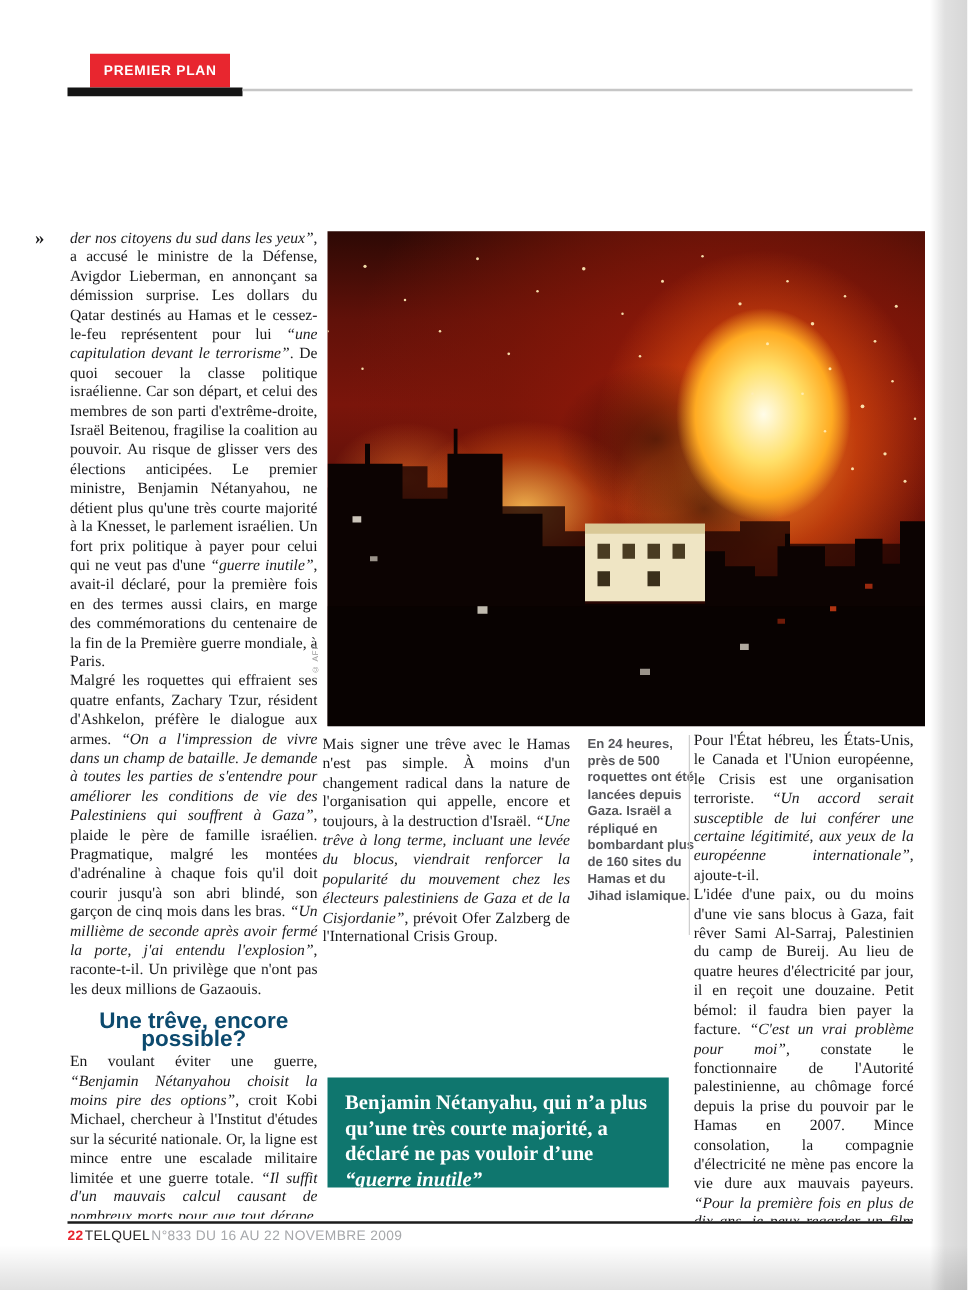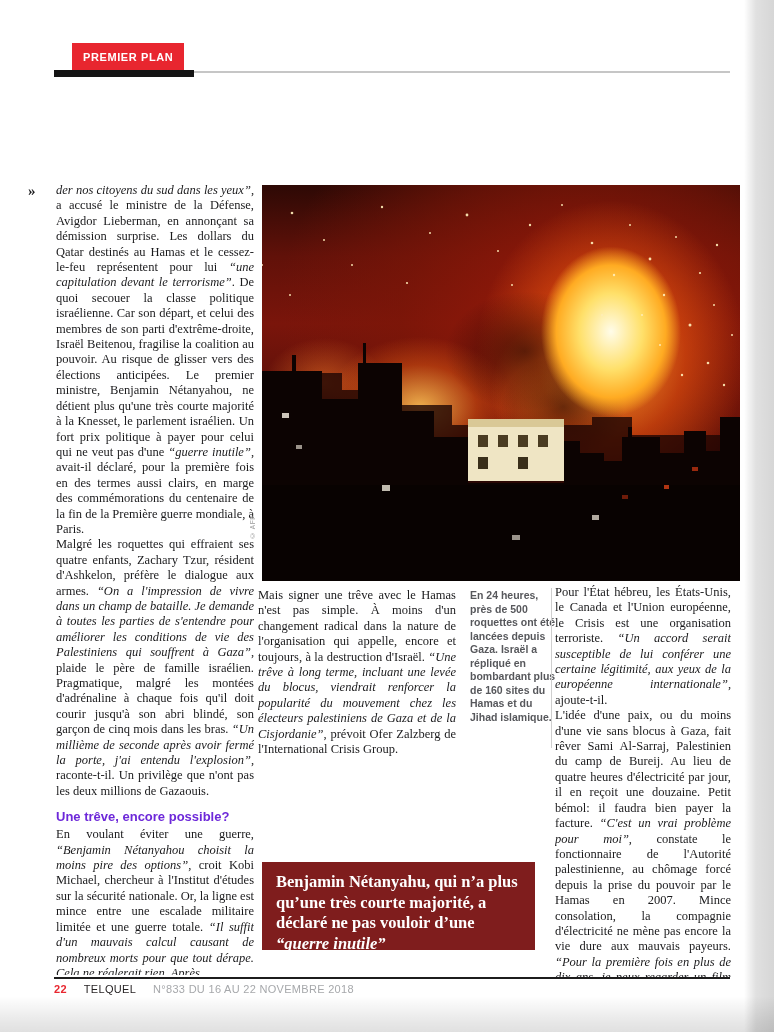--- a/index.html
+++ b/index.html
@@ -16,22 +16,22 @@
   .kicker{position:absolute;left:72px;top:43px;height:27px;background:#e8262f;color:#fff;
     font-family:"Liberation Sans",sans-serif;font-weight:bold;font-size:11px;letter-spacing:.6px;
     display:flex;align-items:center;padding:0 11px;}
   .kicker-shadow{position:absolute;left:54px;top:70px;width:140px;height:7px;background:#141414;}
   .kicker-rule{position:absolute;left:194px;top:71px;width:536px;height:2px;background:#c6c6c6;}
 
   
   .col{position:absolute;overflow:hidden;}
   .para{margin:0;text-align:justify;font-size:12.5px;line-height:15.4px;color:#1a1a1c;}
   .para em{font-style:italic;}
-  .subhead{font-family:"Liberation Sans",sans-serif;font-weight:bold;font-size:13px;color:#6d28d9;
-    margin:10px 0 3px 0;line-height:15px;}
+  .subhead{font-family:"Liberation Sans",sans-serif;font-weight:bold;font-size:18px;color:#0c4a6e;
+    margin:10px 0 3px 0;line-height:15px;text-align:center;}
   .col-left{left:56px;top:183px;width:198px;height:792px;}
   .col-mid{left:258px;top:588px;width:198px;height:256px;}
   .col-right{left:555px;top:585px;width:176px;height:392px;}
   .cont-marker{position:absolute;left:28px;top:183px;font-weight:bold;font-size:15px;color:#1a1a1c;}
 
   
   .photo{position:absolute;left:262px;top:185px;width:478px;height:396px;overflow:hidden;
     background:
       radial-gradient(70px 85px at 73% 37%, #fffce9 0%, #ffe06a 45%, #ffab22 78%, rgba(255,140,30,0) 100%),
       radial-gradient(80px 60px at 55% 42%, rgba(28,5,3,.62), rgba(28,5,3,0) 100%),
@@ -46,28 +46,28 @@
   .photo-credit{position:absolute;left:249px;top:515px;color:#9a9a9a;
     font-family:"Liberation Sans",sans-serif;font-size:6.5px;letter-spacing:.5px;
     writing-mode:vertical-rl;transform:rotate(180deg);}
 
   
   .caption{position:absolute;left:470px;top:589px;width:88px;
     font-family:"Liberation Sans",sans-serif;font-weight:bold;font-size:10.5px;line-height:13.5px;color:#57585c;}
   .caption-divider{position:absolute;left:551px;top:588px;width:1px;height:160px;background:#cfcfcf;}
 
   
-  .pull-quote{position:absolute;left:262px;top:862px;width:273px;height:88px;background:#7f1d1d;
+  .pull-quote{position:absolute;left:262px;top:862px;width:273px;height:88px;background:#0f766e;
     padding:10px 14px;box-sizing:border-box;overflow:hidden;}
   .pull-quote .para{font-weight:bold;font-size:16.5px;line-height:20.5px;color:#ffffff;text-align:left;}
 
   
   .footer-rule{position:absolute;left:54px;top:977px;width:676px;height:2px;background:#1c1c1c;}
   .footer{position:absolute;left:54px;top:983px;font-family:"Liberation Sans",sans-serif;font-size:11px;
-    display:flex;gap:17px;align-items:baseline;letter-spacing:.3px;}
+    display:flex;gap:1px;align-items:baseline;letter-spacing:.3px;}
   .footer .pg{color:#e8262f;font-weight:bold;}
   .footer .mag{color:#231f20;font-weight:normal;}
   .footer .issue{color:#a6a8ab;}
 </style>
 </head>
 <body>
 
 <div class="canvas">
 
   <div class="kicker">
@@ -165,18 +165,18 @@
     </div>
 
   <div class="pull-quote">
       <p class="para"><span>Benjamin Nétanyahu, qui n’a plus qu’une très courte majorité, a déclaré ne pas vouloir d’une </span><em>“guerre inutile”</em></p>
     </div>
 
   <div class="footer-rule"></div>
   <div class="footer">
     <span class="pg">22</span>
     <span class="mag">TELQUEL</span>
-    <span class="issue">N°833 DU 16 AU 22 NOVEMBRE 2018</span>
+    <span class="issue">N°833 DU 16 AU 22 NOVEMBRE 2009</span>
   </div>
 
   <div class="edge-right"></div>
   <div class="edge-bottom"></div>
 </div>
 
 </body></html>

